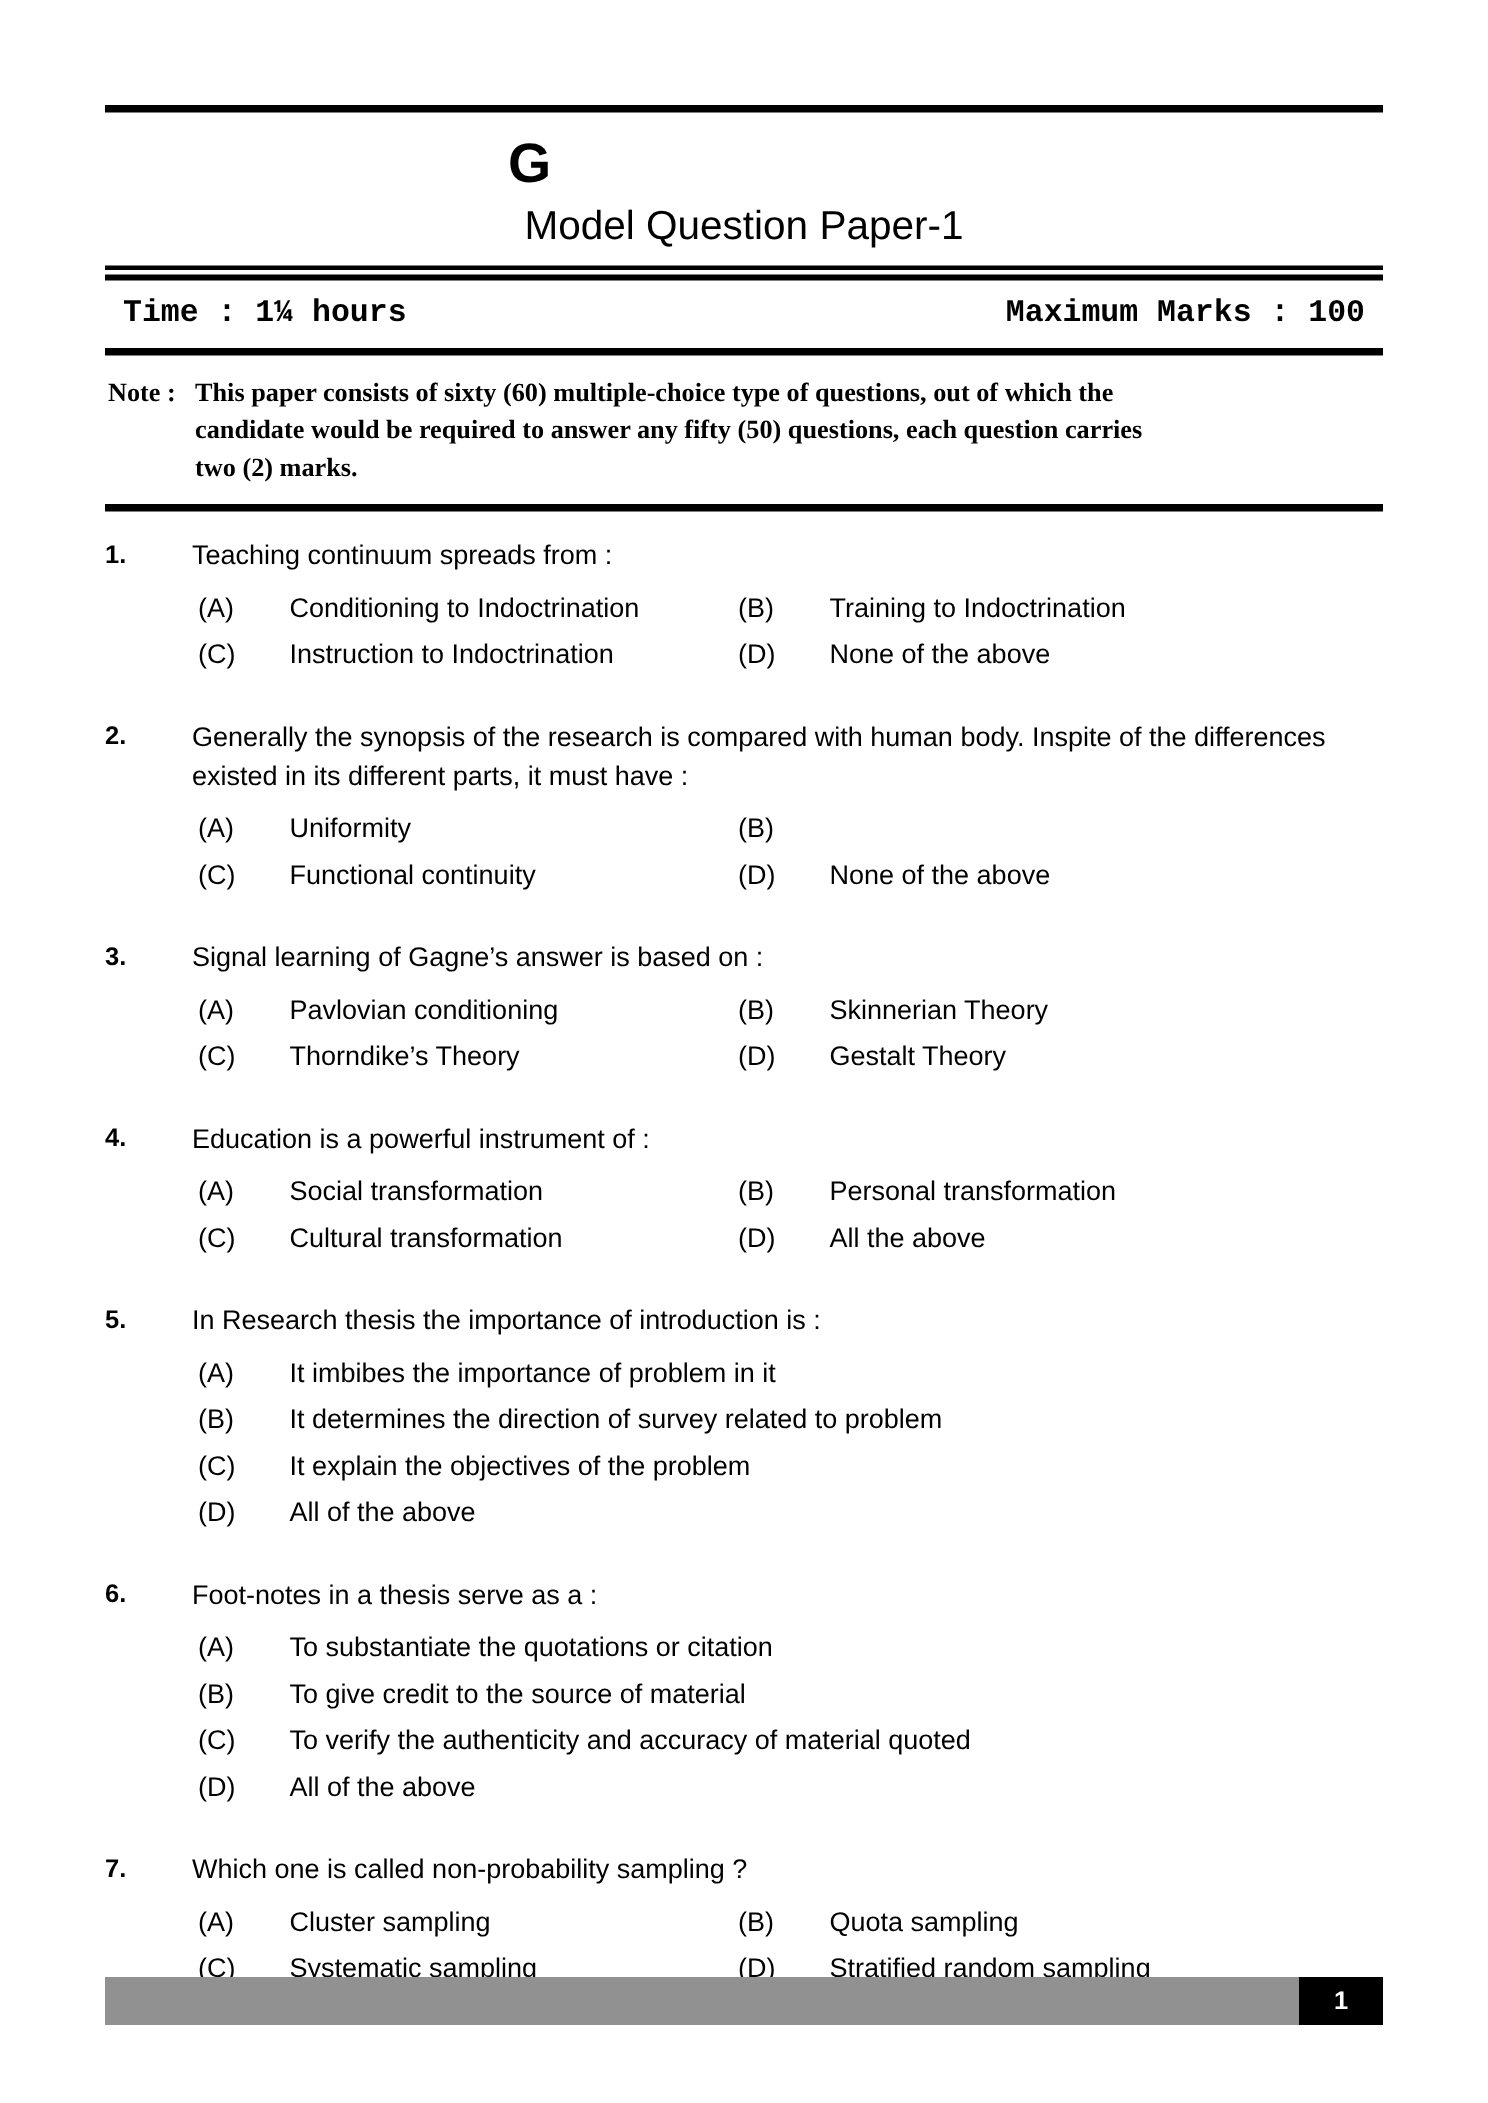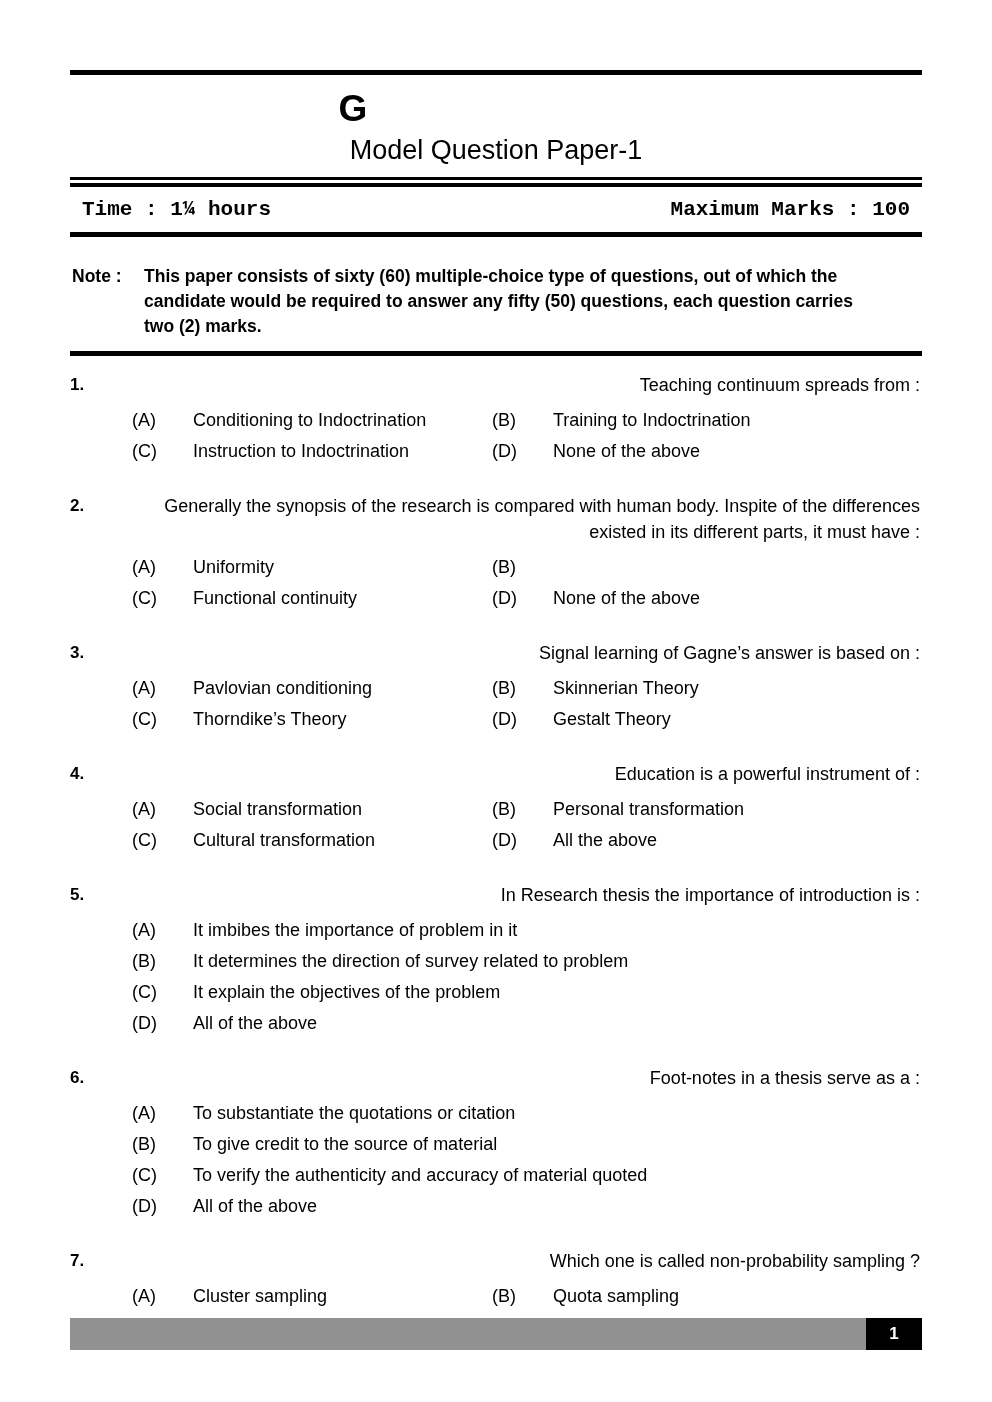--- a/index.html
+++ b/index.html
@@ -71,34 +71,34 @@
     align-items: baseline;
     font-size: 21px;
     font-weight: bold;
     padding: 11px 12px 11px 12px;
     font-family: Liberation Mono, monospace;
   }
 
   
   .note-block {
     display: flex;
-    padding: 27px 2px 12px 2px;
+    padding: 12px 2px 12px 2px;
     font-size: 17.5px;
     font-weight: bold;
     line-height: 25px;
+    font-family: Liberation Serif, serif;
   }
   .note-label {
     flex: 0 0 58px;
     white-space: nowrap;
   }
   .note-body {
     flex: 1 1 auto;
     text-align: justify;
     text-justify: inter-word;
-    margin-left: 14px;
   }
   .note-body .lastline { text-align: left; }
 
   
   .questions {
     padding-top: 16px;
   }
   .q {
     margin-bottom: 26px;
   }
@@ -108,21 +108,20 @@
     line-height: 26px;
   }
   .q-num {
     flex: 0 0 58px;
     font-weight: bold;
     font-size: 17px;
   }
   .q-text {
     flex: 1 1 auto;
     padding-right: 2px;
-    text-align: right;
   }
   .opts {
     margin-top: 7px;
   }
   .opt-row {
     display: flex;
     line-height: 31px;
     font-size: 18px;
   }
   .opt {

